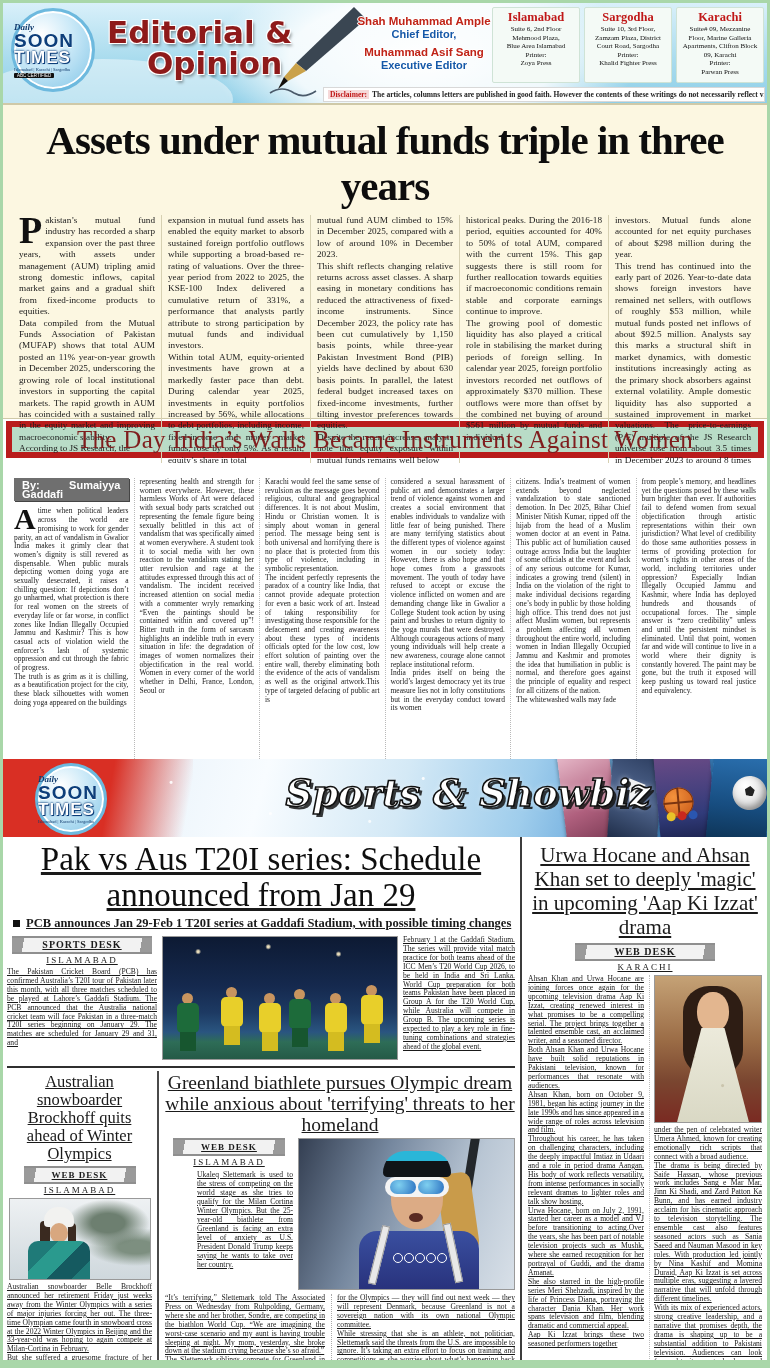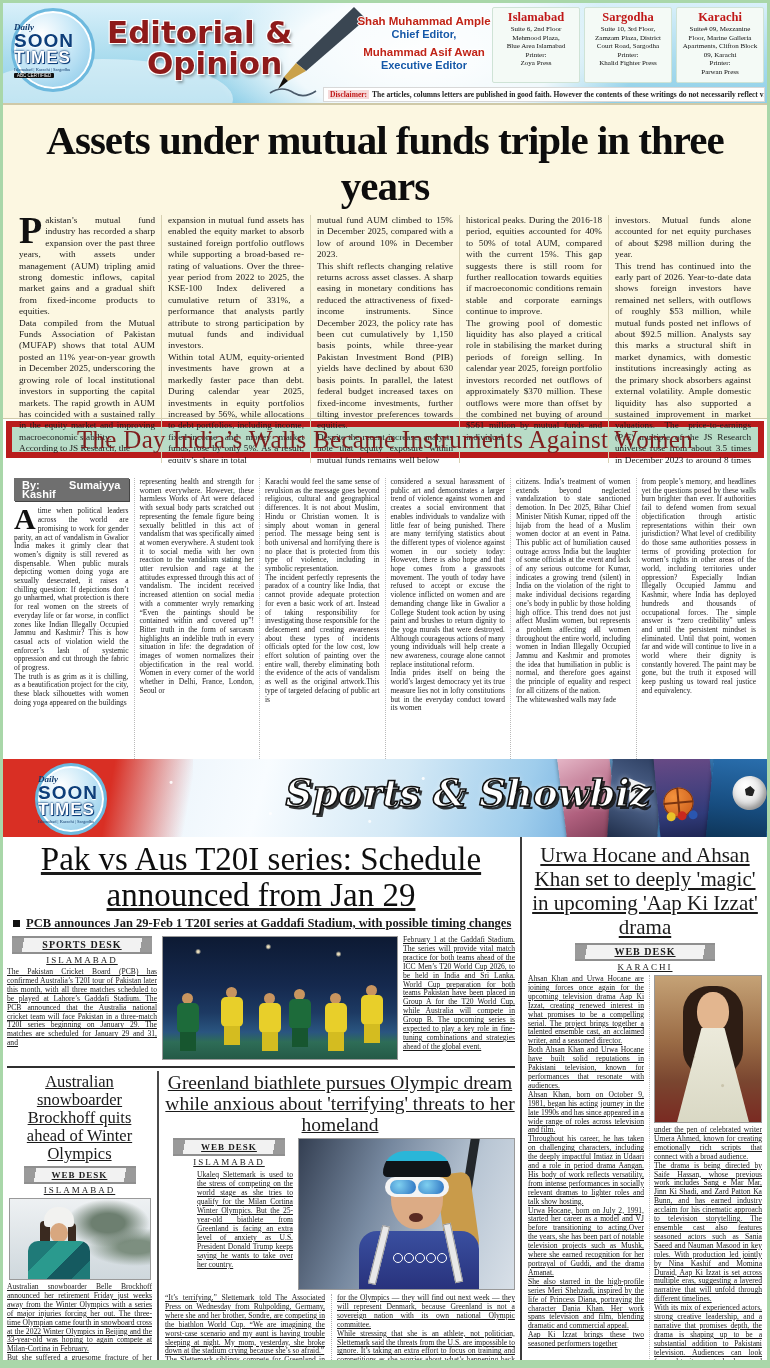--- a/index.html
+++ b/index.html
@@ -186,21 +186,21 @@
       <svg class="pen-svg" width="110" height="92" viewBox="0 0 110 92">
         <polygon points="96,2 108,14 48,66 38,58" fill="#3a4652"></polygon>
         <polygon points="48,66 38,58 26,72 30,76" fill="#caa24a"></polygon>
         <polygon points="26,72 30,76 20,84" fill="#14100c"></polygon>
         <path d="M12 88 q12 -8 24 0 q10 6 22 -2" stroke="#4a5a6a" stroke-width="1.6" fill="none"></path>
       </svg>
     </div>
     <div class="editors">
       <div class="ed-name">Shah Muhammad Ample</div>
       <div class="ed-role">Chief Editor,</div>
-      <div class="ed-name">Muhammad Asif Awan</div>
+      <div class="ed-name">Muhammad Asif Sang</div>
       <div class="ed-role">Executive Editor</div>
     </div>
     <div class="offices">
       <div class="office">
         <div class="office-city">Islamabad</div>
         <div class="office-details">Suite 6, 2nd Floor
 Mehmood Plaza,
 Blue Area Islamabad
 Printer:
 Zoya Press</div>
@@ -243,21 +243,21 @@
 The growing pool of domestic liquidity has also played a critical role in stabilising the market during periods of foreign selling. In calendar year 2025, foreign portfolio investors recorded net outflows of approximately $370 million. These outflows were more than offset by the combined net buying of around $561 million by mutual funds and individual</div>
       <div class="col pre">investors. Mutual funds alone accounted for net equity purchases of about $298 million during the year.
 This trend has continued into the early part of 2026. Year-to-date data shows foreign investors have remained net sellers, with outflows of roughly $53 million, while mutual funds posted net inflows of about $92.5 million. Analysts say this marks a structural shift in market dynamics, with domestic institutions increasingly acting as the primary shock absorbers against external volatility. Ample domestic liquidity has also supported a sustained improvement in market valuations. The price-to-earnings (P/E) multiple of the JS Research universe rose from about 3.5 times in December 2023 to around 8 times by December</div>
     </div>
   </section>
 
   <section>
     <div class="walls-bar">The Day India’s Walls Became Instruments Against Women</div>
     <div class="walls-cols">
       <div class="col">
-        <div class="byline">By: Sumaiyya Kashif</div>
+        <div class="byline">By: Sumaiyya Gaddafi</div>
         <div><span class="dc2">A</span><span class="pre">time when political leaders across the world are promising to work for gender parity, an act of vandalism in Gwalior India makes it grimly clear that women’s dignity is still revered as dispensable. When public murals depicting women doing yoga are sexually desecrated, it raises a chilling question: If depictions don’t go unharmed, what protection is there for real women on the streets of everyday life or far worse, in conflict zones like Indian Illegally Occupied Jammu and Kashmir? This is how casual acts of violation wield the enforcer’s lash of systemic oppression and cut through the fabric of progress.
 The truth is as grim as it is chilling, as a beautification project for the city, these black silhouettes with women doing yoga appeared on the buildings</span></div>
       </div>
       <div class="col pre">representing health and strength for women everywhere. However, these harmless Works of Art were defaced with sexual body parts scratched out representing the female figure being sexually belittled in this act of vandalism that was specifically aimed at women everywhere. A student took it to social media with her own reaction to the vandalism stating her utter revulsion and rage at the attitudes expressed through this act of vandalism. The incident received increased attention on social media with a commenter wryly remarking “Even the paintings should be contained within and covered up”! Bitter truth in the form of sarcasm highlights an indelible truth in every situation in life: the degradation of images of women normalizes their objectification in the real world. Women in every corner of the world whether in Delhi, France, London, Seoul or</div>
       <div class="col pre">Karachi would feel the same sense of revulsion as the message goes beyond religious, cultural and geographical differences. It is not about Muslim, Hindu or Christian women. It is simply about woman in general period. The message being sent is both universal and horrifying there is no place that is protected from this type of violence, including in symbolic representation.
 The incident perfectly represents the paradox of a country like India, that cannot provide adequate protection for even a basic work of art. Instead of taking responsibility for investigating those responsible for the defacement and creating awareness about these types of incidents officials opted for the low cost, low effort solution of painting over the entire wall, thereby eliminating both the evidence of the acts of vandalism as well as the original artwork.This type of targeted defacing of public art is</div>
       <div class="col pre">considered a sexual harassment of public art and demonstrates a larger trend of violence against women and creates a social environment that enables individuals to vandalize with little fear of being punished. There are many terrifying statistics about the different types of violence against women in our society today: However, there is also hope and that hope comes from a grassroots movement. The youth of today have refused to accept or excuse the violence inflicted on women and are demanding change like in Gwalior a College Student took action by using paint and brushes to return dignity to the yoga murals that were destroyed. Although courageous actions of many young individuals will help create a new awareness, courage alone cannot replace institutional reform.
 India prides itself on being the world’s largest democracy yet its true measure lies not in lofty constitutions but in the everyday conduct toward its women</div>
       <div class="col pre">citizens. India’s treatment of women extends beyond neglected vandalization to state sanctioned demotion. In Dec 2025, Bihar Chief Minister Nitish Kumar, ripped off the hijab from the head of a Muslim women doctor at an event in Patna. This public act of humiliation caused outrage across India but the laughter of some officials at the event and lack of any serious outcome for Kumar, indicates a growing trend (silent) in India on the violation of the right to make individual decisions regarding one’s body in public by those holding high office. This trend does not just affect Muslim women, but represents a problem affecting all women throughout the entire world, including women in Indian Illegally Occupied Jammu and Kashmir and promotes the idea that humiliation in public is normal, and therefore goes against the principle of equality and respect for all citizens of the nation.
 The whitewashed walls may fade</div>

